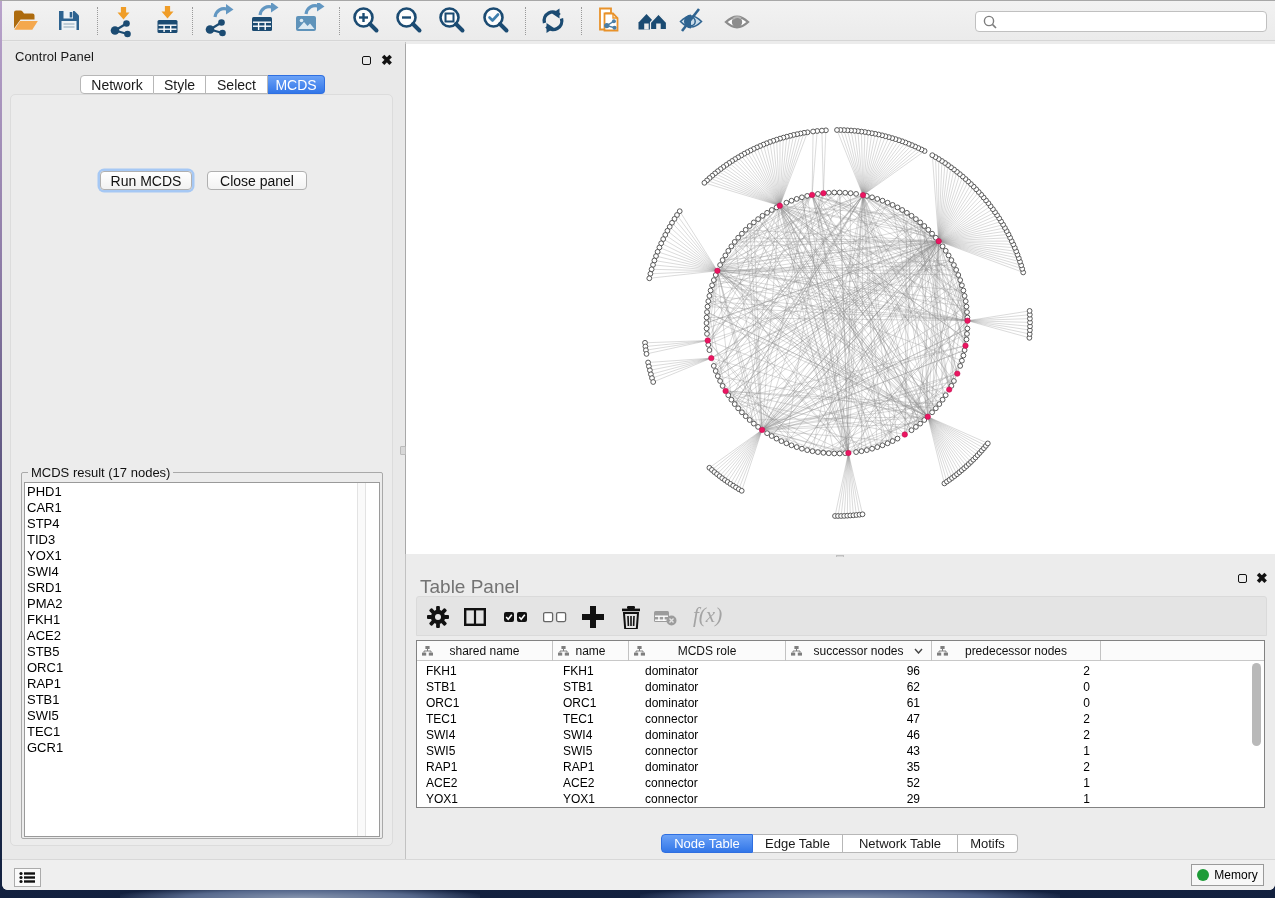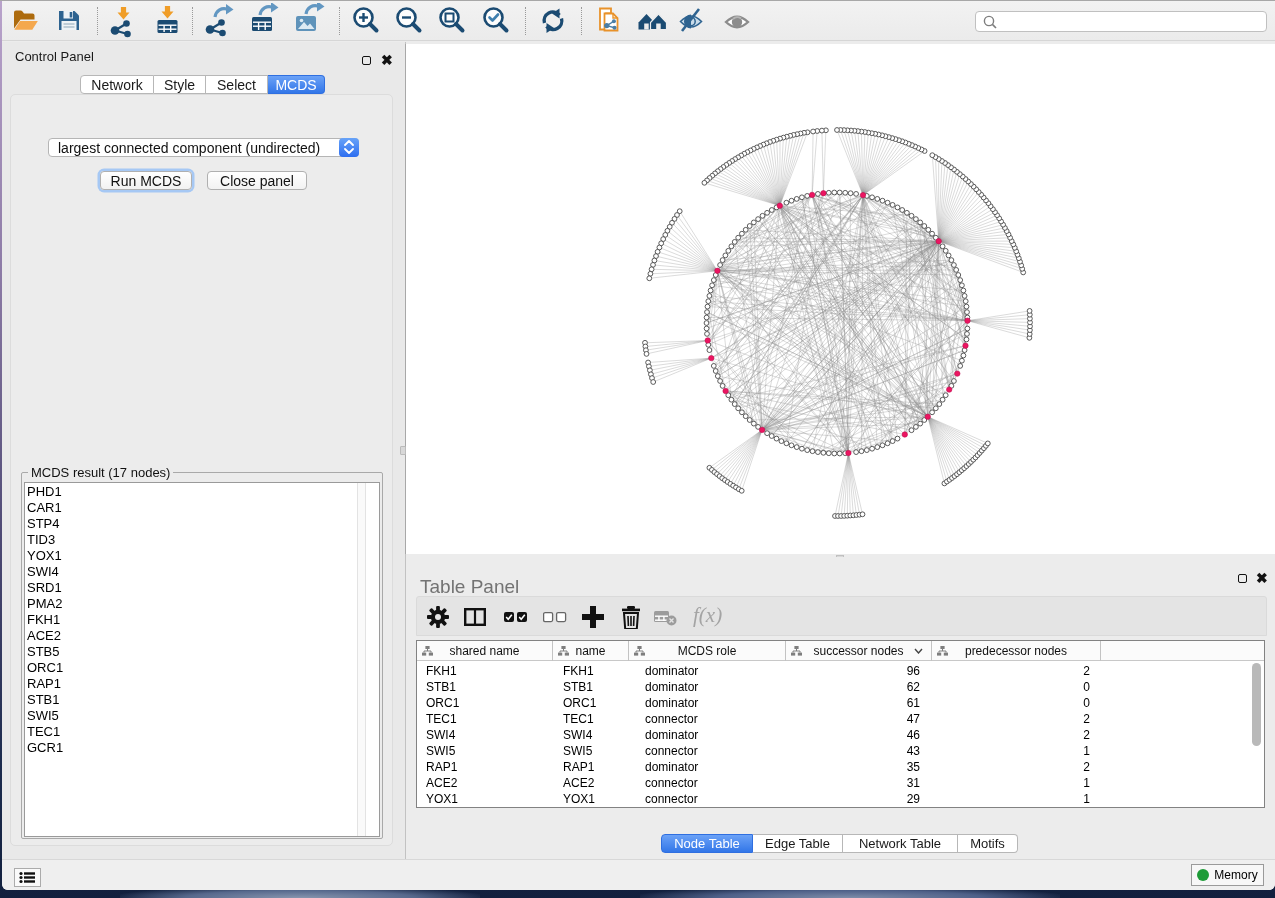--- a/index.html
+++ b/index.html
@@ -249,31 +249,20 @@
   <div class="winbtns" style="left:360px;top:9px;width:34px;">
     <span class="fbtn"></span><span class="xbtn" style="margin-left:10px">✖</span>
   </div>
   <div class="tabbar" style="left:78px;top:33px;height:19px;">
     <div class="tab first" style="width:74px">Network</div>
     <div class="tab" style="width:52px">Style</div>
     <div class="tab" style="width:62px">Select</div>
     <div class="tab sel last" style="width:57px">MCDS</div>
   </div>
   <div id="cpcontent">
-    <div id="combo">
-      <div class="ctext">largest connected component (undirected)</div>
-      <div class="stepper">
-        <svg class="chev" style="top:2px" viewBox="0 0 10 6">
-            <path d="M1 5 L5 1 L9 5" fill="none" stroke="#fff" stroke-width="1.8" stroke-linecap="round" stroke-linejoin="round"></path>
-          </svg>
-        <svg class="chev" style="top:10px" viewBox="0 0 10 6">
-            <path d="M1 1 L5 5 L9 1" fill="none" stroke="#fff" stroke-width="1.8" stroke-linecap="round" stroke-linejoin="round"></path>
-          </svg>
-      </div>
-    </div>
     <div class="macbtn" id="runbtn">Run MCDS</div>
     <div class="macbtn" id="closebtn">Close panel</div>
     <div id="groupbox">
       <div id="grouplabel">MCDS result (17 nodes)</div>
       <div id="mcdslist">
         <div class="items">PHD1<br>CAR1<br>STP4<br>TID3<br>YOX1<br>SWI4<br>SRD1<br>PMA2<br>FKH1<br>ACE2<br>STB5<br>ORC1<br>RAP1<br>STB1<br>SWI5<br>TEC1<br>GCR1</div>
         <div class="sbtrack"></div>
       </div>
     </div>
   </div>
@@ -1339,21 +1328,21 @@
           <span class="c1">RAP1</span>
           <span class="c2">RAP1</span>
           <span class="c3">dominator</span>
           <span class="c4">35</span>
           <span class="c5">2</span>
         </div>
         <div class="trow" style="top:134px">
           <span class="c1">ACE2</span>
           <span class="c2">ACE2</span>
           <span class="c3">connector</span>
-          <span class="c4">31</span>
+          <span class="c4">52</span>
           <span class="c5">1</span>
         </div>
         <div class="trow" style="top:150px">
           <span class="c1">YOX1</span>
           <span class="c2">YOX1</span>
           <span class="c3">connector</span>
           <span class="c4">29</span>
           <span class="c5">1</span>
         </div>
         <div class="trow" style="top:166px">

